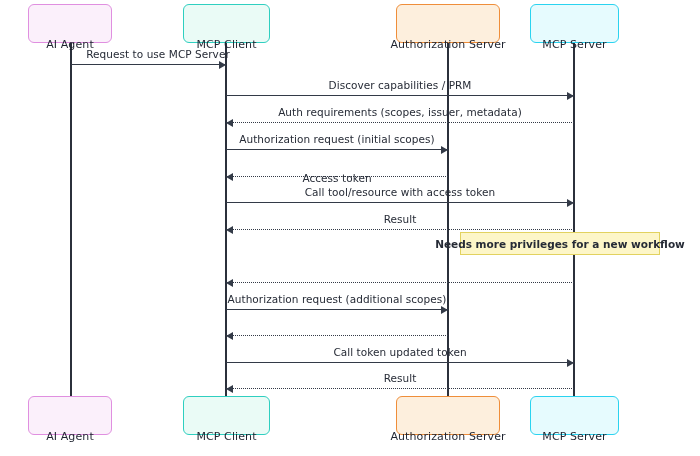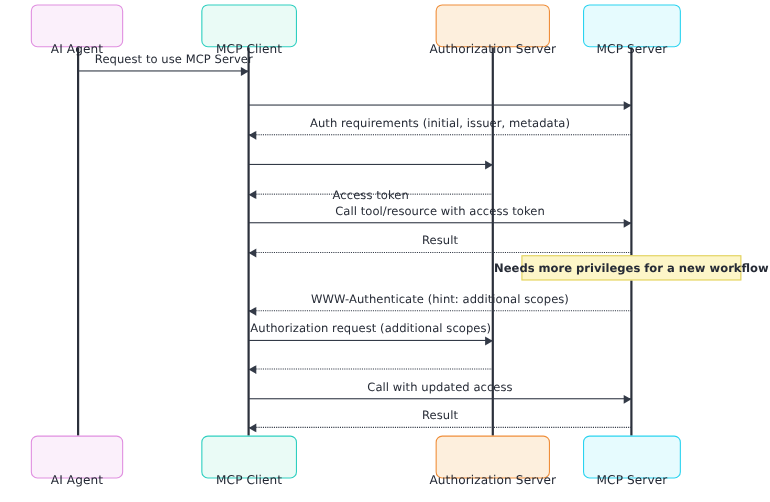--- a/index.html
+++ b/index.html
@@ -124,44 +124,45 @@
       <span class="participant-label">Authorization Server</span>
     </div>
     <div class="participant-box" style="left: 530px; top: 396px; width: 89px; height: 39px; background: rgb(230, 251, 254); border-color: rgb(42, 211, 240);">
       <span class="participant-label">MCP Server</span>
     </div>
     <div class="msg-line solid" style="left: 71px; top: 64px; width: 155px;"></div>
     <div class="arrow-head right" style="top: 60.5px; left: 219px;"></div>
     <div class="msg-label" style="left: 148.5px; top: 48px; padding-left: 19px;">Request to use MCP Server</div>
     <div class="msg-line solid" style="left: 226px; top: 95px; width: 348px;"></div>
     <div class="arrow-head right" style="top: 91.5px; left: 567px;"></div>
+    <div class="msg-label" style="left: 400px; top: 79px;">Discover capabilities / PRM</div>
     <div class="msg-line dotted" style="left: 226px; top: 122px; width: 348px;"></div>
     <div class="arrow-head left" style="top: 118.5px; left: 226px;"></div>
-    <div class="msg-label" style="left: 400px; top: 106px;">Auth requirements (initial, issuer, metadata)</div>
+    <div class="msg-label" style="left: 400px; top: 106px;">Auth requirements (scopes, issuer, metadata)</div>
     <div class="msg-line solid" style="left: 226px; top: 149px; width: 222px;"></div>
     <div class="arrow-head right" style="top: 145.5px; left: 441px;"></div>
+    <div class="msg-label" style="left: 337px; top: 133px;">Authorization request (initial scopes)</div>
     <div class="msg-line dotted" style="left: 226px; top: 176px; width: 222px;"></div>
     <div class="arrow-head left" style="top: 172.5px; left: 226px;"></div>
     <div class="msg-label" style="left: 337px; top: 172px;">Access token</div>
     <div class="msg-line solid" style="left: 226px; top: 202px; width: 348px;"></div>
     <div class="arrow-head right" style="top: 198.5px; left: 567px;"></div>
     <div class="msg-label" style="left: 400px; top: 186px; text-align: center;">Call tool/resource with access token</div>
     <div class="msg-line dotted" style="left: 226px; top: 229px; width: 348px;"></div>
     <div class="arrow-head left" style="top: 225.5px; left: 226px;"></div>
     <div class="msg-label" style="left: 400px; top: 213px;">Result</div>
     <div class="msg-line dotted" style="left: 226px; top: 282px; width: 348px;"></div>
     <div class="arrow-head left" style="top: 278.5px; left: 226px;"></div>
-    <div class="msg-label" style="left: 400px; top: 266px;">WWW-Authenticate (hint: additional scopes)</div>
     <div class="msg-line solid" style="left: 226px; top: 309px; width: 222px;"></div>
     <div class="arrow-head right" style="top: 305.5px; left: 441px;"></div>
     <div class="msg-label" style="left: 337px; top: 293px;">Authorization request (additional scopes)</div>
     <div class="msg-line dotted" style="left: 226px; top: 335px; width: 222px;"></div>
     <div class="arrow-head left" style="top: 331.5px; left: 226px;"></div>
     <div class="msg-line solid" style="left: 226px; top: 362px; width: 348px;"></div>
     <div class="arrow-head right" style="top: 358.5px; left: 567px;"></div>
-    <div class="msg-label" style="left: 400px; top: 346px;">Call with updated access</div>
+    <div class="msg-label" style="left: 400px; top: 346px;">Call token updated token</div>
     <div class="msg-line dotted" style="left: 226px; top: 388px; width: 348px;"></div>
     <div class="arrow-head left" style="top: 384.5px; left: 226px;"></div>
     <div class="msg-label" style="left: 400px; top: 372px;">Result</div>
-    <div class="note-box" style="left: 474px; top: 232px; width: 200px; height: 23px; background: rgb(253, 246, 200); border-color: rgb(226, 210, 95);">
+    <div class="note-box" style="left: 460px; top: 232px; width: 200px; height: 23px; background: rgb(253, 246, 200); border-color: rgb(226, 210, 95);">
       <span class="note-text">Needs more privileges for a new workflow</span>
     </div>
   </div>
 
 </body></html>

